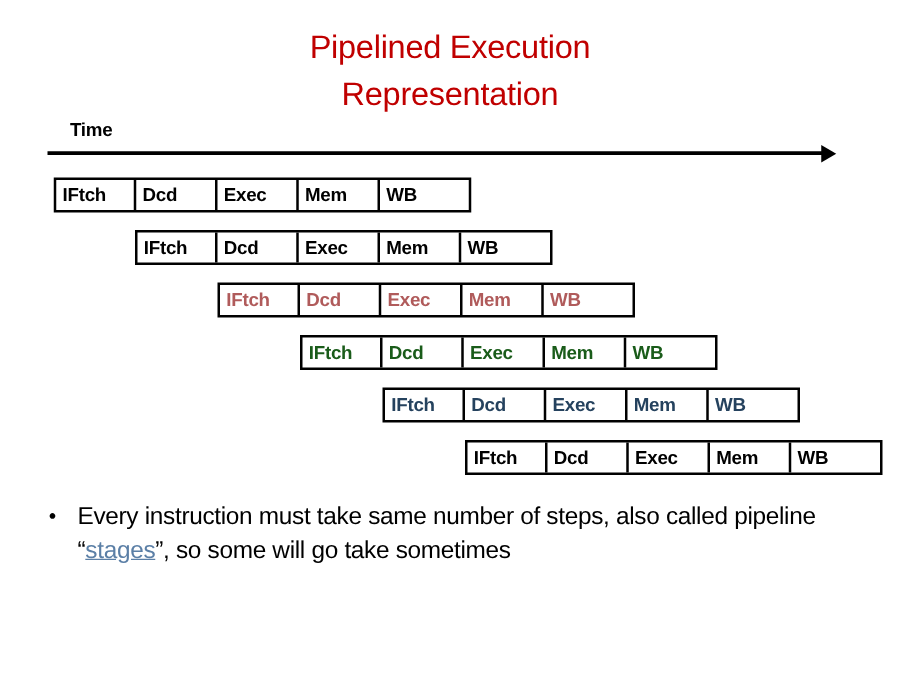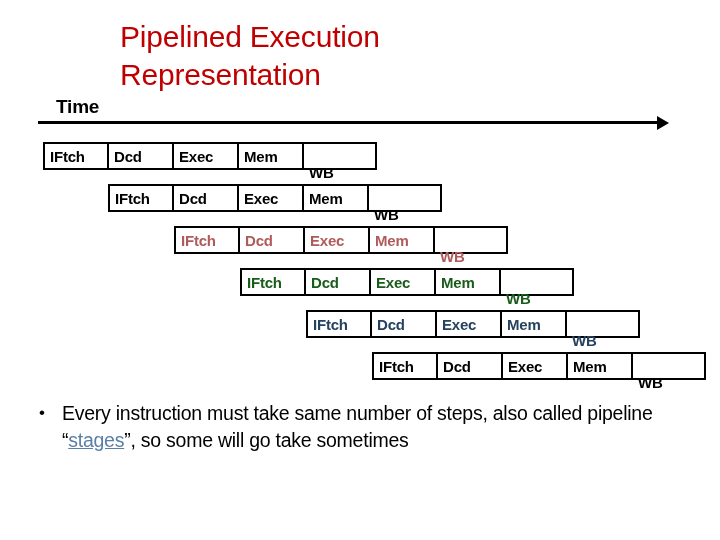--- a/index.html
+++ b/index.html
@@ -15,42 +15,42 @@
     font-family: "Liberation Sans", sans-serif;
     -webkit-font-smoothing: none;
   }
 
   
   #slide-title {
     position: absolute;
     left: 120px;
     top: 18px;
     width: 480px;
-    text-align: left;
+    text-align: center;
     color: #C00000;
-    font-size: 30px;
+    font-size: 26px;
     line-height: 38px;
     font-weight: 400;
     letter-spacing: -0.2px;
     white-space: pre-line;
   }
 
   
   #time-axis {
     position: absolute;
     left: 0;
     top: 96px;
     width: 720px;
     height: 34px;
   }
   #time-label {
     position: absolute;
     left: 56px;
     top: 0px;
-    font-size: 19px;
+    font-size: 15px;
     font-weight: bold;
     color: #000000;
     letter-spacing: -0.2px;
   }
   #time-arrow-line {
     position: absolute;
     left: 38px;
     top: 25px;
     width: 622px;
     height: 3px;
@@ -93,21 +93,20 @@
     padding-right: 23px;
     font-size: 15px;
     font-weight: bold;
     letter-spacing: -0.2px;
     border-right: 2px solid #000000;
     white-space: nowrap;
     overflow: hidden;
   }
   .pipe-cell:last-child {
     border-right: none;
-    margin-top: 16px;
   }
 
   
   #body-bullets {
     position: absolute;
     left: 30px;
     top: 400px;
     width: 670px;
   }
   .bullet-item {

